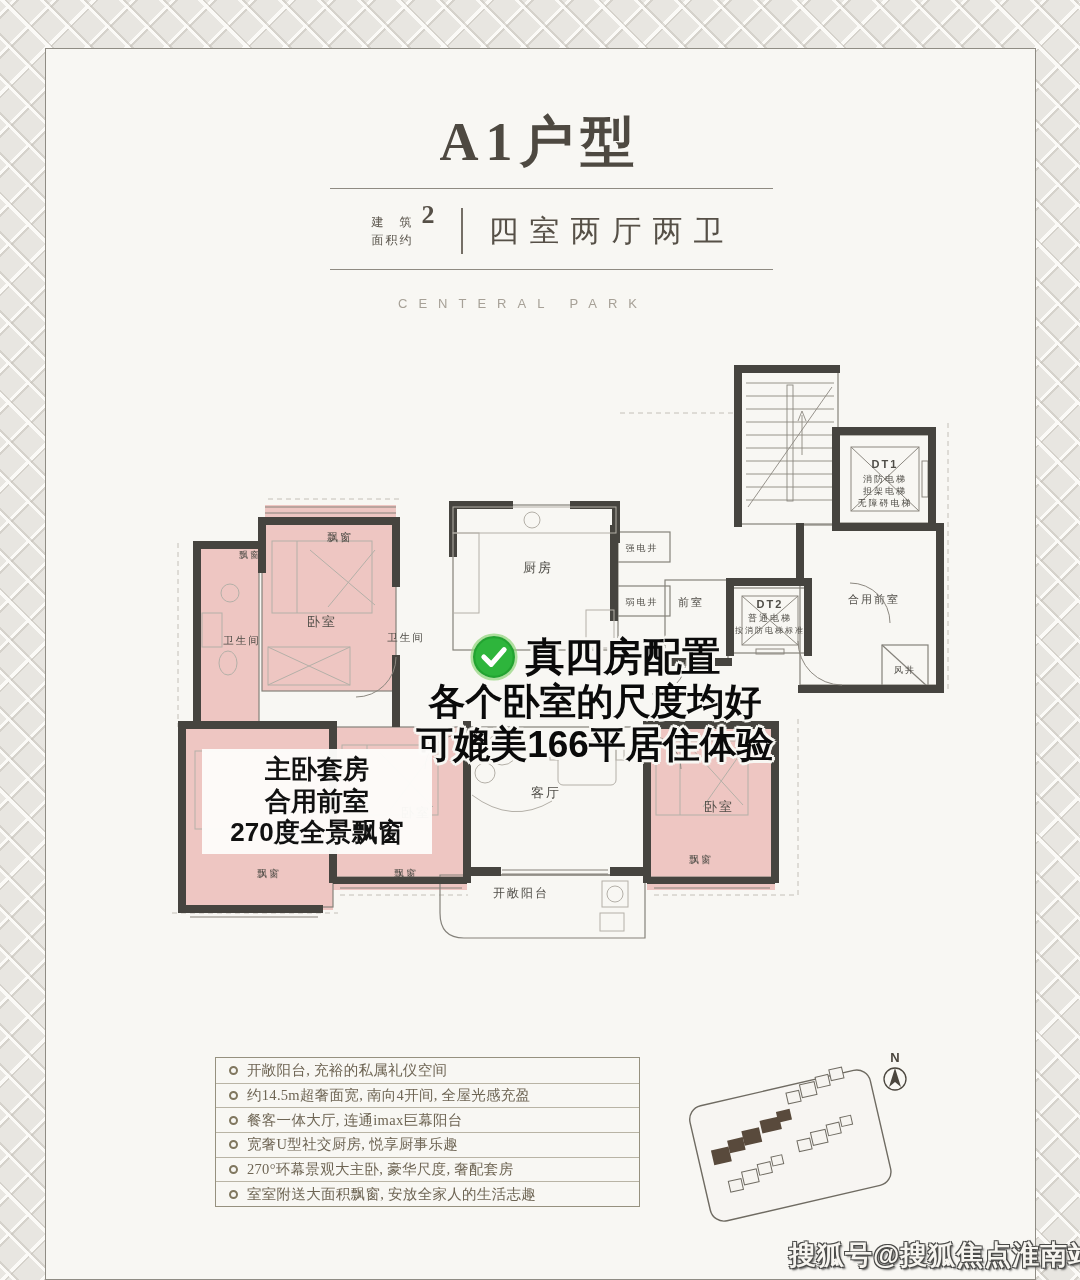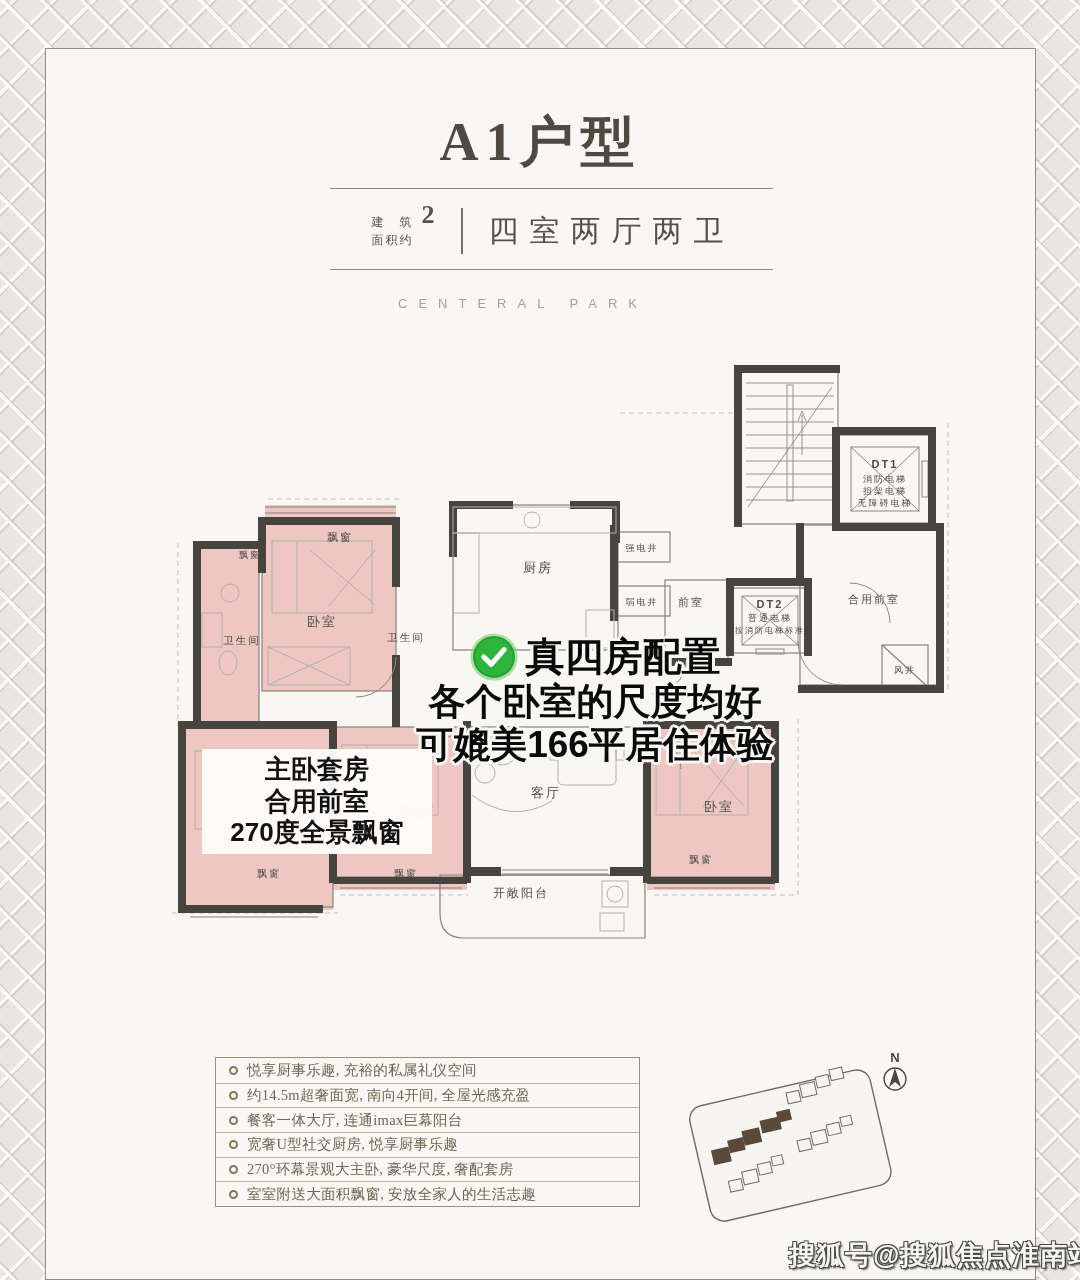--- a/index.html
+++ b/index.html
@@ -284,21 +284,21 @@
 
 <div class="callout-master">
   <div>主卧套房</div>
   <div>合用前室</div>
   <div>270度全景飘窗</div>
 </div>
 
 <div class="features">
   <div class="feat-row">
       <span class="bullet-ring"></span>
-      <span class="feat-text">悦享厨事乐趣, 充裕的私属礼仪空间</span>
+      <span class="feat-text">开敞阳台, 充裕的私属礼仪空间</span>
     </div>
   <div class="feat-row">
       <span class="bullet-ring"></span>
       <span class="feat-text">约14.5m超奢面宽, 南向4开间, 全屋光感充盈</span>
     </div>
   <div class="feat-row">
       <span class="bullet-ring"></span>
       <span class="feat-text">餐客一体大厅, 连通imax巨幕阳台</span>
     </div>
   <div class="feat-row">

